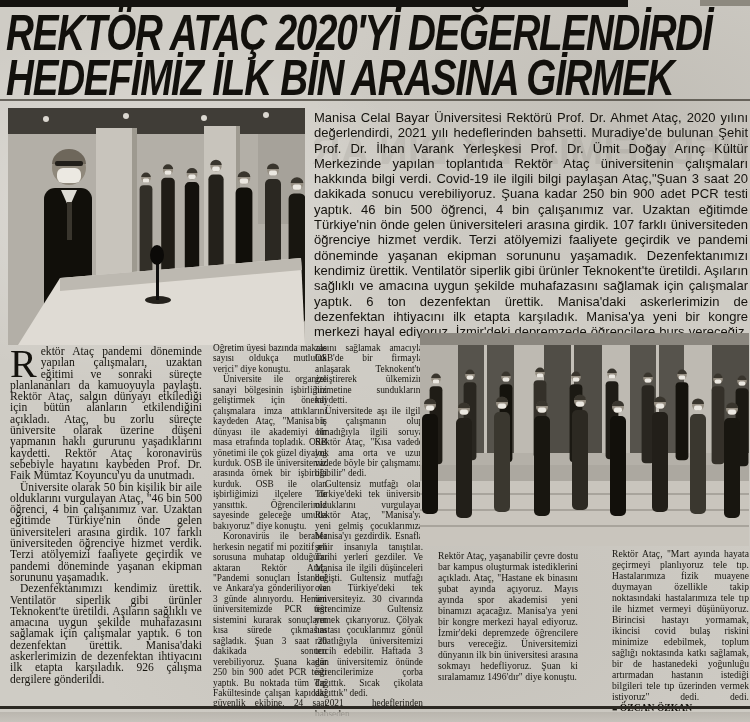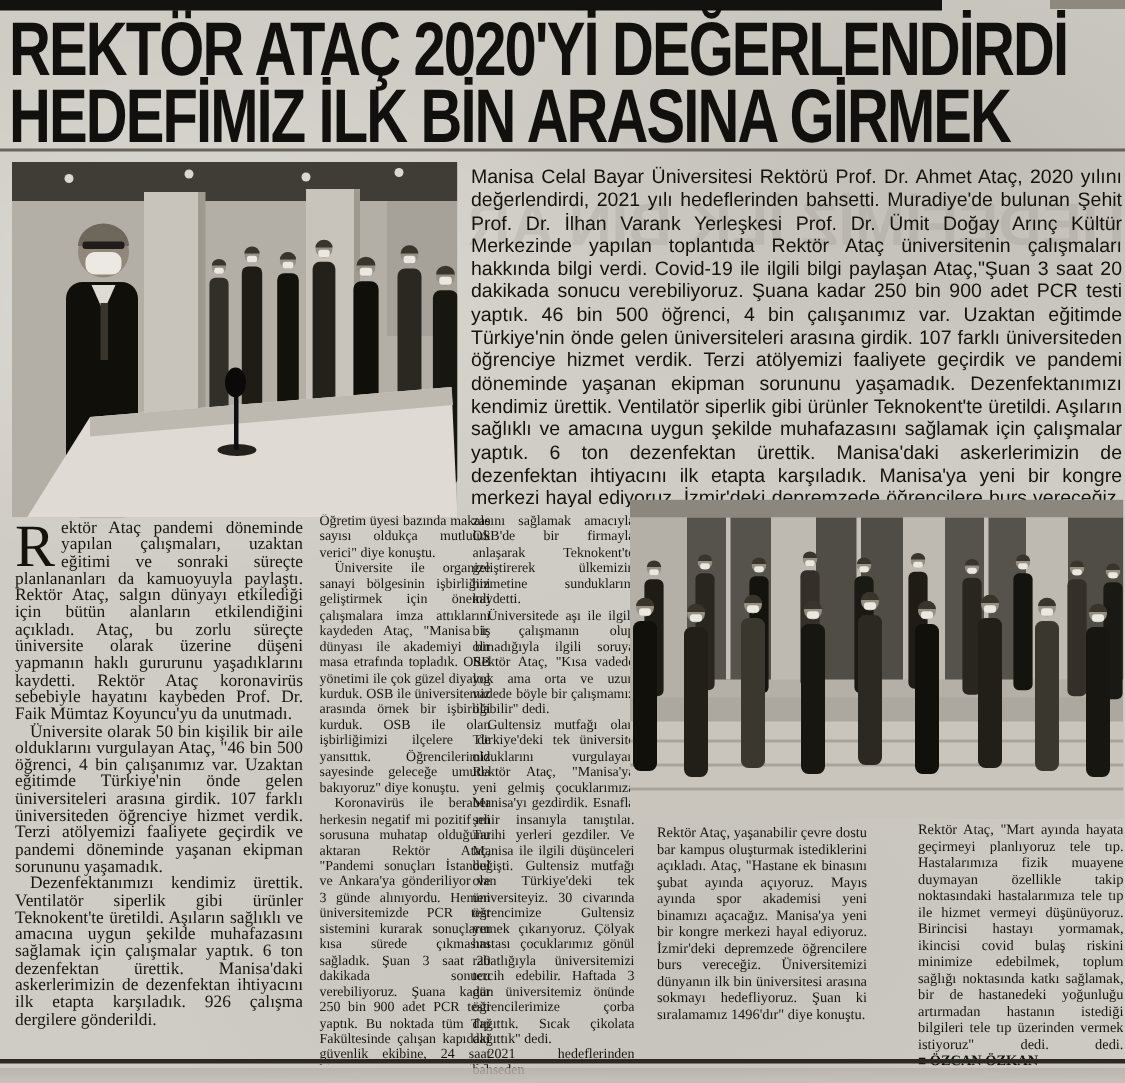--- a/index.html
+++ b/index.html
@@ -8,21 +8,21 @@
     background:
       radial-gradient(ellipse 420px 260px at 18% 28%, rgba(255,255,255,.30), rgba(255,255,255,0) 70%),
       radial-gradient(ellipse 500px 300px at 85% 15%, rgba(110,105,95,.14), rgba(110,105,95,0) 65%),
       radial-gradient(ellipse 600px 400px at 60% 85%, rgba(125,120,110,.12), rgba(125,120,110,0) 60%),
       #cfccc5;
     color:#17150f;}
   .topbar{position:absolute;left:0;top:0;width:628px;height:7px;background:#14120f;}
   .topbar-right{position:absolute;left:700px;top:0;width:50px;height:6px;background:#8d897f;}
   .headline{position:absolute;left:6px;top:8px;width:744px;
     font-family:"Liberation Sans",sans-serif;font-weight:bold;color:#12100c;
-    letter-spacing:-1.5px;white-space:nowrap;}
+    letter-spacing:-1.5px;white-space:nowrap;font-style:italic;}
   .headline .hl{font-size:46px;line-height:45px;transform:scale(.84,1.1);transform-origin:left top;}
   .ghost{position:absolute;left:310px;top:128px;width:440px;height:70px;overflow:hidden;
     font-family:"Liberation Sans",sans-serif;font-weight:bold;font-size:40px;white-space:nowrap;
     color:#55514a;opacity:.10;transform:scaleX(-1);pointer-events:none;}
   .hrule{position:absolute;left:0;top:99px;width:750px;height:2px;background:#45413a;opacity:.75;}
   .photo{position:absolute;overflow:hidden;filter:contrast(1.02);}
   .photo svg{display:block;width:100%;height:100%;}
   #photo1{left:8px;top:108px;width:297px;height:237px;}
   #photo2{left:420px;top:333px;width:329px;height:213px;}
   .intro{position:absolute;left:314px;top:110px;width:434px;height:228px;overflow:hidden;

